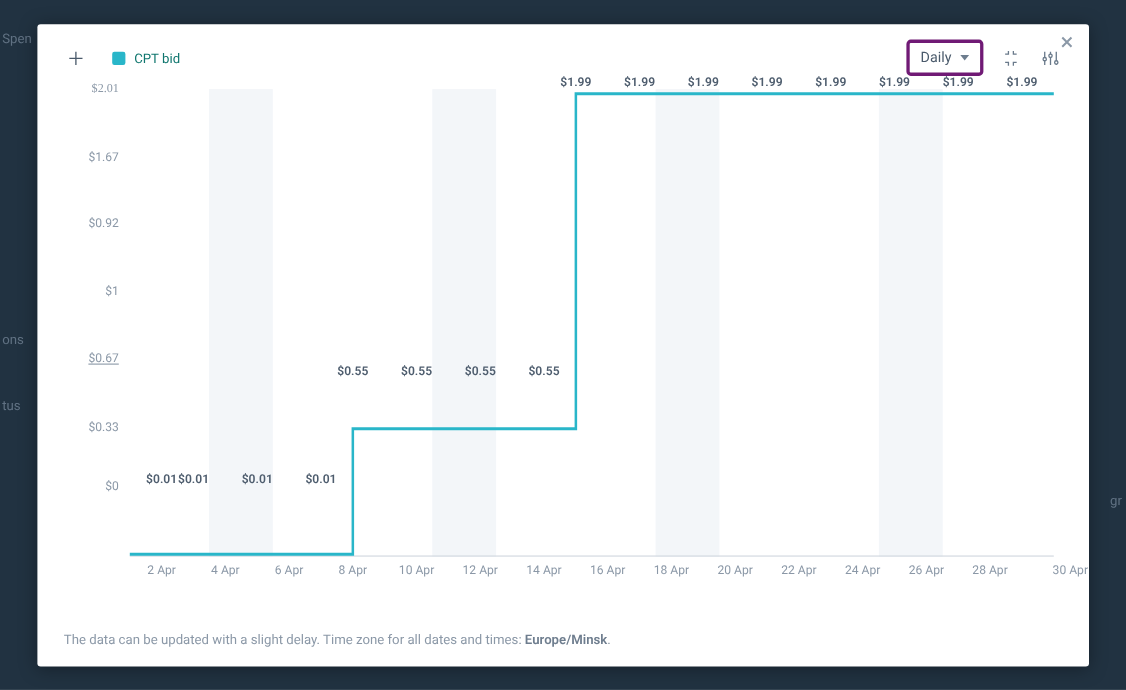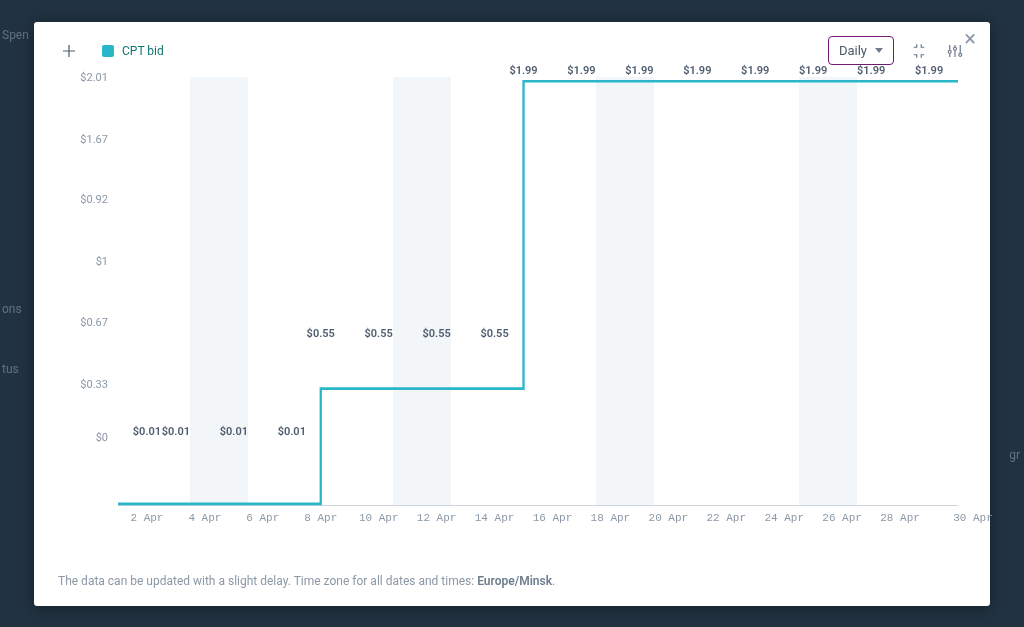--- a/index.html
+++ b/index.html
@@ -20,30 +20,30 @@
   .chev-down{width:0;height:0;border-left:4px solid transparent;border-right:4px solid transparent;border-top:5px solid #6d7d8e;display:inline-block;margin-left:2px;}
   .close-x{position:absolute;top:6px;right:8px;width:24px;height:24px;cursor:pointer;color:#8b98a7;font-size:22px;line-height:22px;text-align:center;}
   .toolbar{display:flex;align-items:center;justify-content:space-between;padding:14px 24px 6px 24px;}
   .toolbar-left{display:flex;align-items:center;gap:22px;}
   .plus-btn{width:22px;height:22px;display:flex;align-items:center;justify-content:center;color:#4a5a6b;cursor:pointer;}
   .plus-btn svg{width:18px;height:18px;stroke:#4a5a6b;}
   .legend{display:flex;align-items:center;gap:8px;}
   .legend-swatch{width:12px;height:12px;background:#29b6c9;border-radius:2px;}
   .legend-label{font-size:12px;color:#0f766e;}
   .toolbar-right{display:flex;align-items:center;gap:14px;}
-  .select-agg{border:1px solid #701a75;border-radius:4px;padding:6px 10px;display:flex;align-items:center;gap:6px;font-size:13px;color:#4a5a6b;cursor:pointer;}
+  .select-agg{border:3px solid #701a75;border-radius:4px;padding:6px 10px;display:flex;align-items:center;gap:6px;font-size:13px;color:#4a5a6b;cursor:pointer;}
   .icon-btn{width:22px;height:22px;display:flex;align-items:center;justify-content:center;cursor:pointer;color:#6a7a8b;}
   .icon-btn svg{width:18px;height:18px;stroke:#6a7a8b;fill:none;stroke-width:1.6;}
   .chart-wrap{flex:1;position:relative;padding:0 24px 0 24px;}
   .chart{position:absolute;left:24px;right:24px;top:6px;bottom:70px;}
   .plot{position:absolute;left:60px;right:8px;top:0;bottom:30px;}
   .y-axis{position:absolute;left:0;top:0;bottom:30px;width:60px;}
   .y-tick{position:absolute;right:10px;font-size:11px;color:#8b98a7;transform:translateY(-50%);}
   .y-tick.zero{transform:translateY(-100%);}
-  .x-axis{position:absolute;left:60px;right:8px;bottom:0;height:30px;font-family:Liberation Mono, monospace;}
+  .x-axis{position:absolute;left:60px;right:8px;bottom:0;height:30px;}
   .x-tick{position:absolute;top:6px;font-size:11px;color:#8b98a7;transform:translateX(-50%);white-space:nowrap;}
   .grid-baseline{position:absolute;left:0;right:0;bottom:0;height:1px;background:#cfd6de;}
   .vband{position:absolute;top:0;bottom:0;background:#f3f6f9;}
   svg.plotsvg{position:absolute;left:0;top:0;width:100%;height:100%;overflow:visible;}
   .series-path{fill:none;stroke:#29b6c9;stroke-width:2.3;stroke-linejoin:miter;}
   .data-label{position:absolute;font-size:11px;font-weight:600;color:#4e5d6e;transform:translate(-50%,-100%);white-space:nowrap;}
   .footer-note{position:absolute;left:24px;bottom:18px;font-size:12px;color:#8b98a7;}
   .footer-note b{color:#6e7d8e;font-weight:600;}
 </style>
 </head>
@@ -90,25 +90,25 @@
             </svg>
         </div>
       </div>
     </div>
 
     <div class="chart-wrap">
       <div class="chart">
         <div class="y-axis" id="y-axis">
             <div class="y-tick zero" style="top: 367px;">$0</div>
             <div class="y-tick" style="top: 306.746px; text-align: right;">$0.33</div>
-            <div class="y-tick" style="top: 244.667px;">$0.67</div>
+            <div class="y-tick" style="top: 244.667px; text-decoration: underline;">$0.67</div>
             <div class="y-tick" style="top: 184.413px;">$1</div>
             <div class="y-tick" style="top: 122.333px;">$0.92</div>
             <div class="y-tick" style="top: 62.0796px;">$1.67</div>
-            <div class="y-tick" style="top: 0px;">$2.01</div>
+            <div class="y-tick" style="top: 0px; font-family: Liberation Serif, serif;">$2.01</div>
           </div>
         <div class="plot" id="plot">
             <div class="vband" style="left: 680.69px; width: 57.931px;"></div>
             <div class="vband" style="left: 477.931px; width: 57.931px;"></div>
             <div class="vband" style="left: 275.172px; width: 57.931px;"></div>
             <div class="vband" style="left: 72.4138px; width: 57.931px;"></div>
           <div class="grid-baseline"></div>
         <svg class="plotsvg" viewBox="0 0 840 367" preserveAspectRatio="none">
               <path d="M0,365.1741293532338 L28.96551724137931,365.1741293532338 L28.96551724137931,365.1741293532338 L57.93103448275862,365.1741293532338 L57.93103448275862,365.1741293532338 L86.89655172413794,365.1741293532338 L86.89655172413794,365.1741293532338 L115.86206896551724,365.1741293532338 L115.86206896551724,365.1741293532338 L144.82758620689657,365.1741293532338 L144.82758620689657,365.1741293532338 L173.79310344827587,365.1741293532338 L173.79310344827587,365.1741293532338 L202.75862068965517,365.1741293532338 L202.75862068965517,266.5771144278607 L231.72413793103448,266.5771144278607 L231.72413793103448,266.5771144278607 L260.6896551724138,266.5771144278607 L260.6896551724138,266.5771144278607 L289.65517241379314,266.5771144278607 L289.65517241379314,266.5771144278607 L318.6206896551724,266.5771144278607 L318.6206896551724,266.5771144278607 L347.58620689655174,266.5771144278607 L347.58620689655174,266.5771144278607 L376.55172413793105,266.5771144278607 L376.55172413793105,266.5771144278607 L405.51724137931035,266.5771144278607 L405.51724137931035,3.651741293532325 L434.4827586206897,3.651741293532325 L434.4827586206897,3.651741293532325 L463.44827586206895,3.651741293532325 L463.44827586206895,3.651741293532325 L492.41379310344826,3.651741293532325 L492.41379310344826,3.651741293532325 L521.3793103448276,3.651741293532325 L521.3793103448276,3.651741293532325 L550.3448275862069,3.651741293532325 L550.3448275862069,3.651741293532325 L579.3103448275863,3.651741293532325 L579.3103448275863,3.651741293532325 L608.2758620689655,3.651741293532325 L608.2758620689655,3.651741293532325 L637.2413793103448,3.651741293532325 L637.2413793103448,3.651741293532325 L666.2068965517242,3.651741293532325 L666.2068965517242,3.651741293532325 L695.1724137931035,3.651741293532325 L695.1724137931035,3.651741293532325 L724.1379310344827,3.651741293532325 L724.1379310344827,3.651741293532325 L753.1034482758621,3.651741293532325 L753.1034482758621,3.651741293532325 L782.0689655172414,3.651741293532325 L782.0689655172414,3.651741293532325 L811.0344827586207,3.651741293532325 L811.0344827586207,3.651741293532325 L840,3.651741293532325 L840,3.651741293532325" class="series-path"></path>
             </svg>

